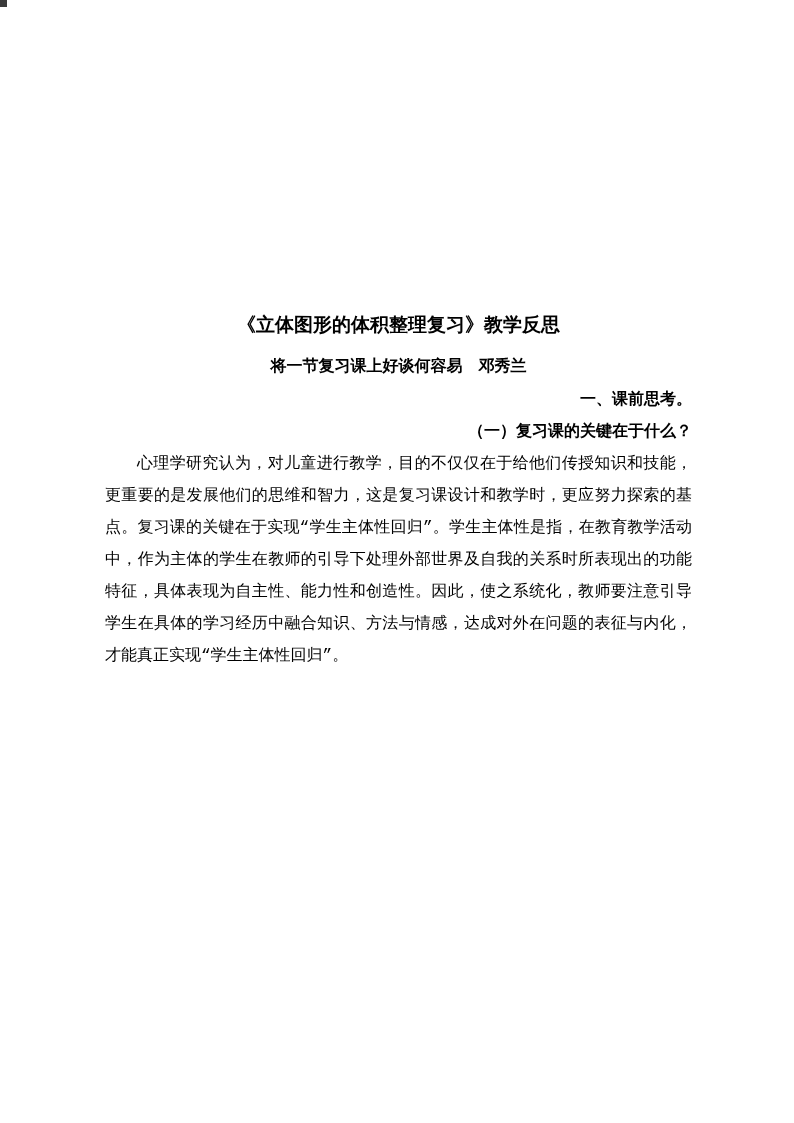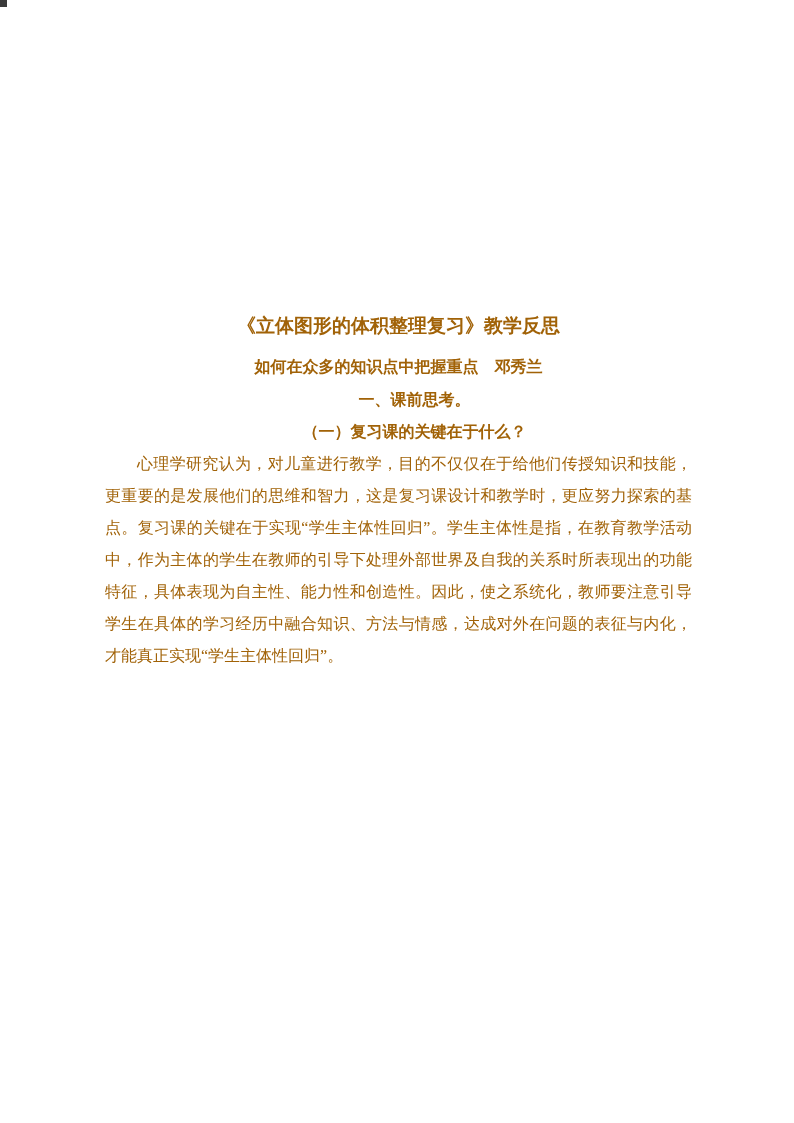--- a/index.html
+++ b/index.html
@@ -5,22 +5,22 @@
   html, body {
     margin: 0;
     padding: 0;
     background: #ffffff;
   }
   .page {
     position: relative;
     width: 794px;
     height: 1123px;
     background: #ffffff;
-    color: #a16207;
-    font-family: Liberation Serif, serif;
+    color: #000000;
+    font-family: Liberation Mono, monospace;
     overflow: hidden;
     box-sizing: border-box;
   }
   .corner-artifact {
     position: absolute;
     left: 0;
     top: 0;
     width: 7px;
     height: 7px;
     background: #3a3a3a;
@@ -49,35 +49,35 @@
     margin: 0;
     font-size: 16px;
     line-height: 32px;
     text-align: justify;
     text-indent: 2em;
     letter-spacing: 0;
     word-break: break-all;
   }
   .para.heading {
     font-weight: bold;
-    text-align: center;
+    text-align: right;
   }
 </style>
 </head>
 <body>
 
 <div class="page">
 
   <div class="corner-artifact"></div>
 
   <div class="content">
 
     <h1 class="doc-title">《立体图形的体积整理复习》教学反思</h1>
 
-    <div class="doc-author">如何在众多的知识点中把握重点　邓秀兰</div>
+    <div class="doc-author">将一节复习课上好谈何容易　邓秀兰</div>
 
     <p class="para heading">一、课前思考。</p>
 
 
     <p class="para heading">（一）复习课的关键在于什么？</p>
 
 
     <p class="para">心理学研究认为，对儿童进行教学，目的不仅仅在于给他们传授知识和技能，更重要的是发展他们的思维和智力，这是复习课设计和教学时，更应努力探索的基点。复习课的关键在于实现“学生主体性回归”。学生主体性是指，在教育教学活动中，作为主体的学生在教师的引导下处理外部世界及自我的关系时所表现出的功能特征，具体表现为自主性、能力性和创造性。因此，使之系统化，教师要注意引导学生在具体的学习经历中融合知识、方法与情感，达成对外在问题的表征与内化，才能真正实现“学生主体性回归”。</p>
 
 

